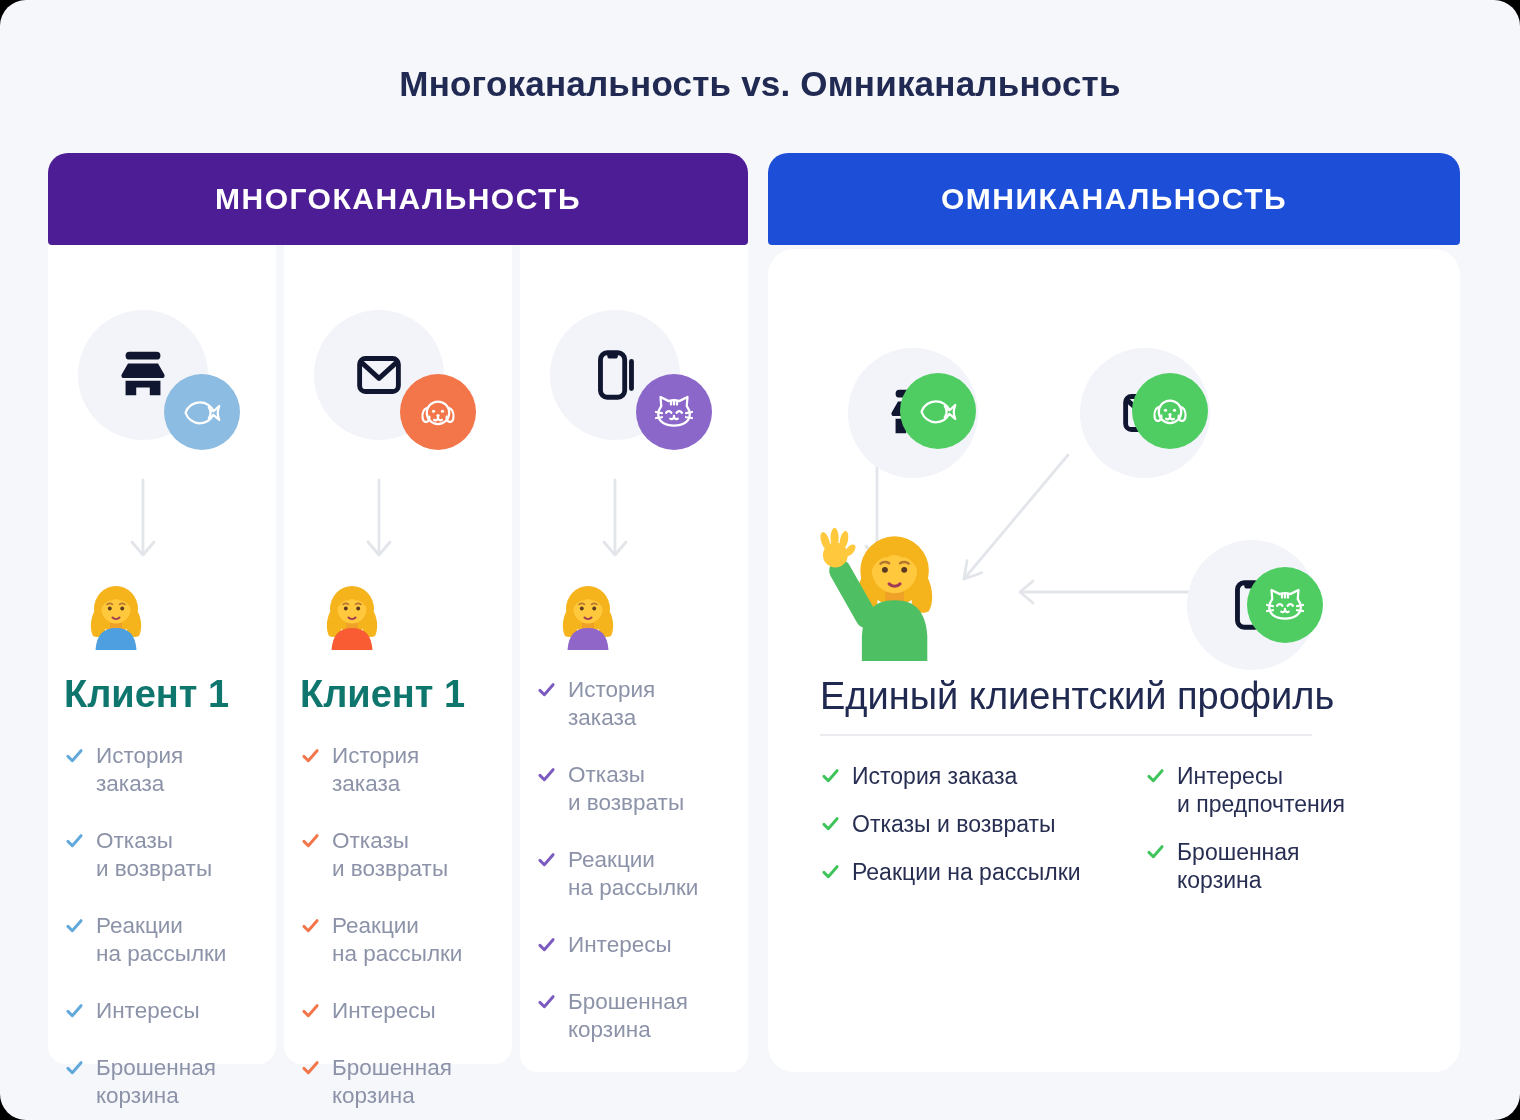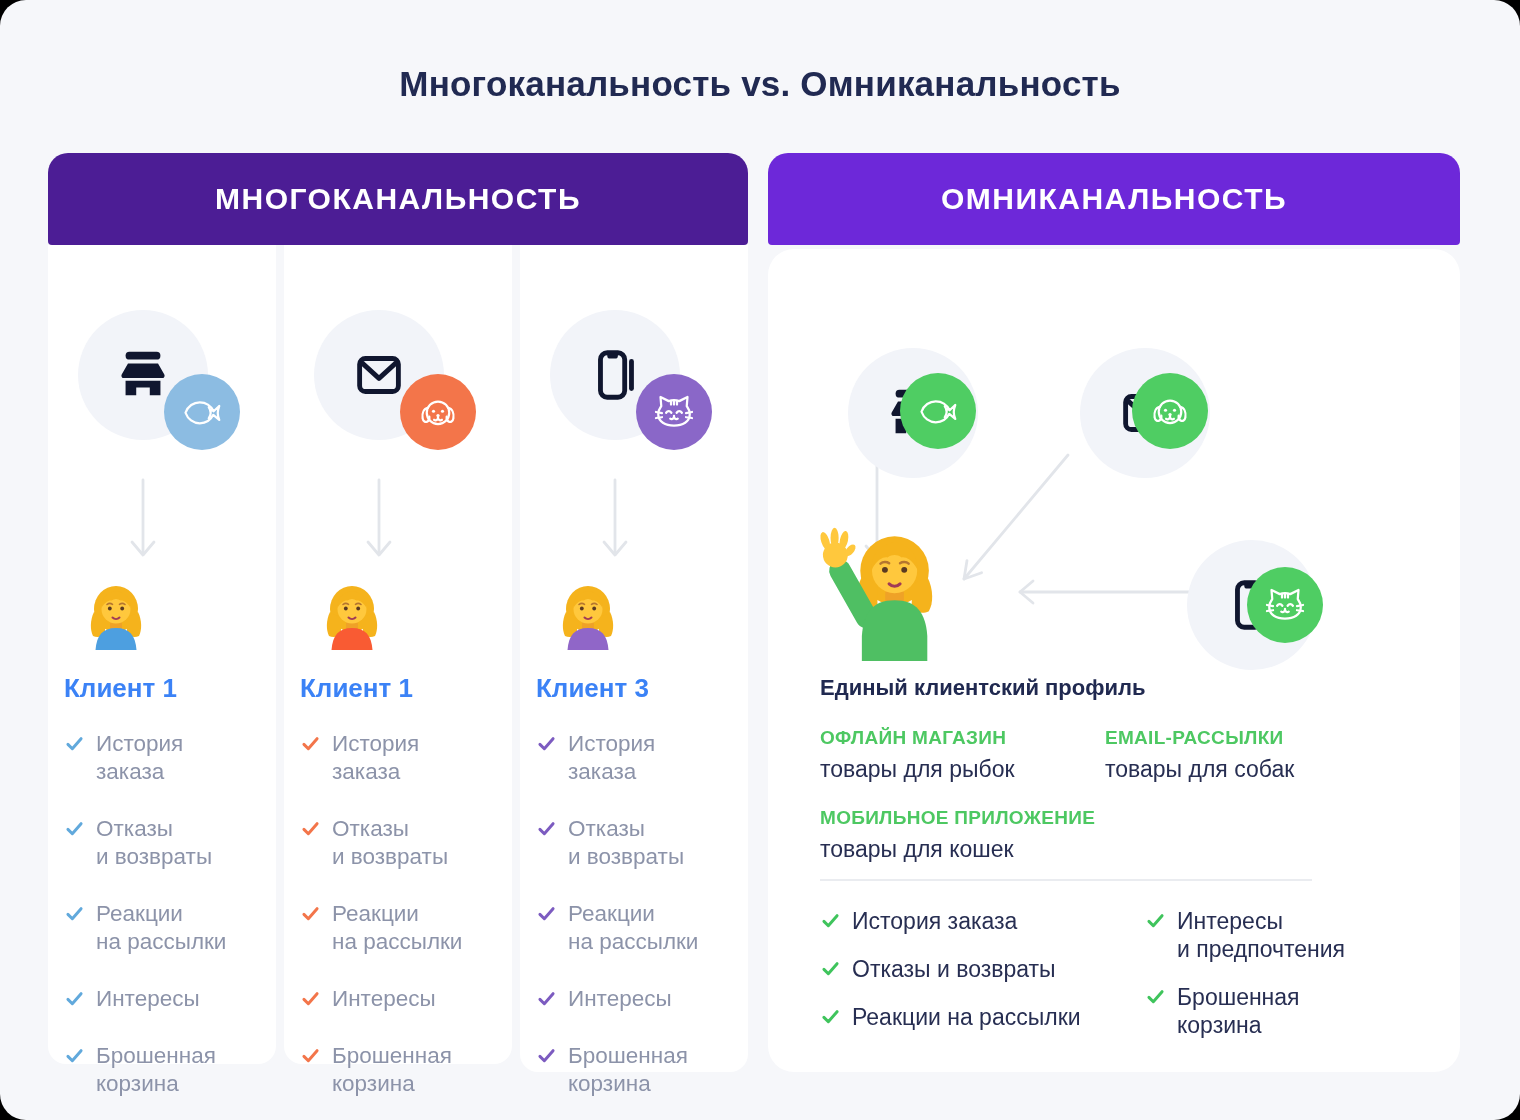--- a/index.html
+++ b/index.html
@@ -14,21 +14,21 @@
     text-align:center; font-size:35px; font-weight:800; color:#212A52;
     letter-spacing:0.2px;
   }
   .panel-header {
     position:absolute; top:153px; height:92px;
     display:flex; align-items:center; justify-content:center;
     color:#fff; font-size:30px; font-weight:800; letter-spacing:1.5px;
     border-radius:20px 20px 4px 4px;
   }
   .mc-header { left:48px; width:700px; background:#4c1d95; }
-  .omni-header { left:768px; width:692px; background:#6d28d9; }
+  .omni-header { left:768px; width:692px; background:#1d4ed8; }
 
   
   .mc-col {
     position:absolute; top:245px; width:228px; height:819px;
     background:#fff; border-radius:0 0 18px 18px;
   }
   .mc-col.c1 { left:48px; }
   .mc-col.c2 { left:284px; }
   .mc-col.c3 { left:520px; height:827px; }
 
@@ -48,21 +48,21 @@
   .bg-purple { background:#8A67C8; }
   .bg-green  { background:#4FCD63; }
 
   .arrow-down { display:block; margin:38px 0 0 80px; }
   .person { display:block; margin:16px 0 0 32px; width:72px; height:72px; }
   .p-blue   { color:#4D9FE0; }
   .p-orange { color:#F95B33; }
   .p-purple { color:#9066C8; }
   .p-green  { color:#4FBF63; }
 
-  .client-name { margin:23px 0 0 16px; font-size:26px; font-weight:700; color:#3b82f6; }
+  .client-name { margin:23px 0 0 16px; font-size:38px; font-weight:700; color:#0f766e; }
   .mc-list { margin:26px 16px 0 16px; display:flex; flex-direction:column; gap:29px; }
   .check-item { display:flex; gap:11px; font-size:22.5px; line-height:28px; color:#8C93A9; white-space:pre-line; }
   .check-item svg { width:21px; height:21px; flex-shrink:0; margin-top:3px; }
   .ck-blue   { color:#61A9DC; }
   .ck-orange { color:#F3754A; }
   .ck-purple { color:#7C5BC0; }
   .ck-green  { color:#3FC45C; }
 
   
   .omni-body {
@@ -73,21 +73,21 @@
   .oc1 { left:50px;  top:34px; }
   .oc2 { left:282px; top:34px; }
   .oc3 { left:389px; top:226px; }
   .ob1 { left:132px; top:124px; }
   .ob2 { left:364px; top:124px; }
   .ob3 { left:479px; top:318px; }
   .omni-arrows { left:0; top:0; pointer-events:none; }
   .person-raise { left:36px; top:278px; width:150px; height:134px; }
 
   .profile-block { position:absolute; left:52px; top:426px; width:600px; }
-  .profile-title { font-size:22px; font-weight:700; color:#202950; }
+  .profile-title { font-size:38px; font-weight:400; color:#202950; }
   .chan-grid { margin-top:26px; display:grid; grid-template-columns:285px 1fr; row-gap:24px; }
   .chan-label { font-size:19px; font-weight:800; letter-spacing:0.3px; color:#4DC862; }
   .chan-value { margin-top:7px; font-size:23px; color:#272E52; }
   .divider { margin-top:16px; width:492px; border-top:2px solid #EAECF0; }
   .omni-checks { margin-top:26px; display:grid; grid-template-columns:325px 1fr; }
   .omni-col { display:flex; flex-direction:column; gap:20px; }
   .omni-checks .check-item { font-size:23px; color:#272E52; }
 </style>
 </head>
 <body>
@@ -287,21 +287,20 @@
             <use href="#i-cat"></use>
           </svg>
         </div>
     </div>
     <svg class="arrow-down" width="30" height="84">
         <use href="#i-arrow-down"></use>
       </svg>
     <svg class="person p-purple" viewBox="0 0 72 72">
         <use href="#i-person"></use>
       </svg>
-    <div class="client-name">Клиент 3</div>
     <div class="mc-list">
       <div class="check-item"><svg class="ck-purple">
             <use href="#i-check"></use>
           </svg><span>История
 заказа</span></div>
       <div class="check-item"><svg class="ck-purple">
             <use href="#i-check"></use>
           </svg><span>Отказы
 и возвраты</span></div>
       <div class="check-item"><svg class="ck-purple">
@@ -374,34 +373,20 @@
         </svg>
       </div>
 
     <svg class="abs person-raise p-green" viewBox="0 0 96 86">
         <use href="#i-person-raise"></use>
       </svg>
 
     <div class="profile-block">
       <div class="profile-title">Единый клиентский профиль</div>
 
-      <div class="chan-grid">
-        <div>
-          <div class="chan-label">ОФЛАЙН МАГАЗИН</div>
-          <div class="chan-value">товары для рыбок</div>
-        </div>
-        <div>
-          <div class="chan-label">EMAIL-РАССЫЛКИ</div>
-          <div class="chan-value">товары для собак</div>
-        </div>
-        <div>
-          <div class="chan-label">МОБИЛЬНОЕ ПРИЛОЖЕНИЕ</div>
-          <div class="chan-value">товары для кошек</div>
-        </div>
-      </div>
 
       <div class="divider"></div>
 
       <div class="omni-checks">
         <div class="omni-col">
           <div class="check-item"><svg class="ck-green">
                 <use href="#i-check"></use>
               </svg><span>История заказа</span></div>
           <div class="check-item"><svg class="ck-green">
                 <use href="#i-check"></use>

